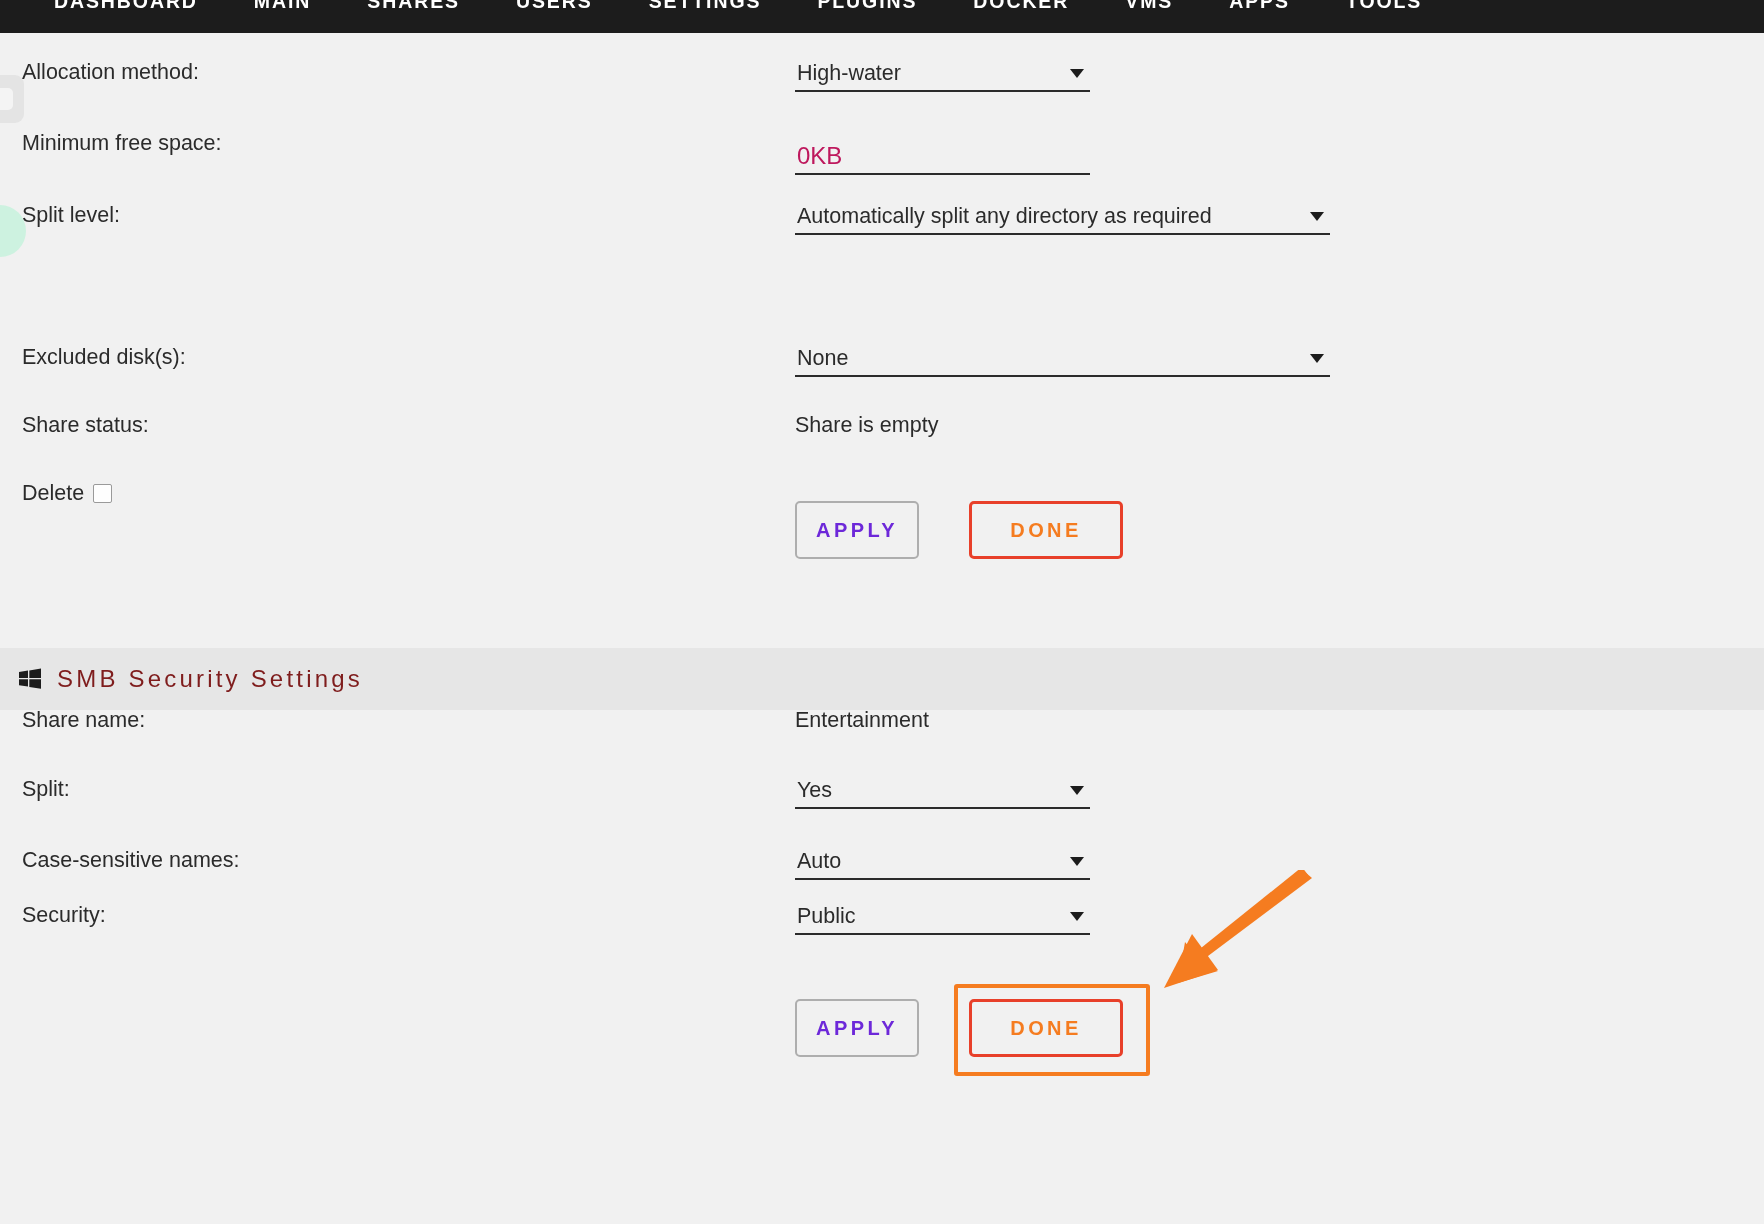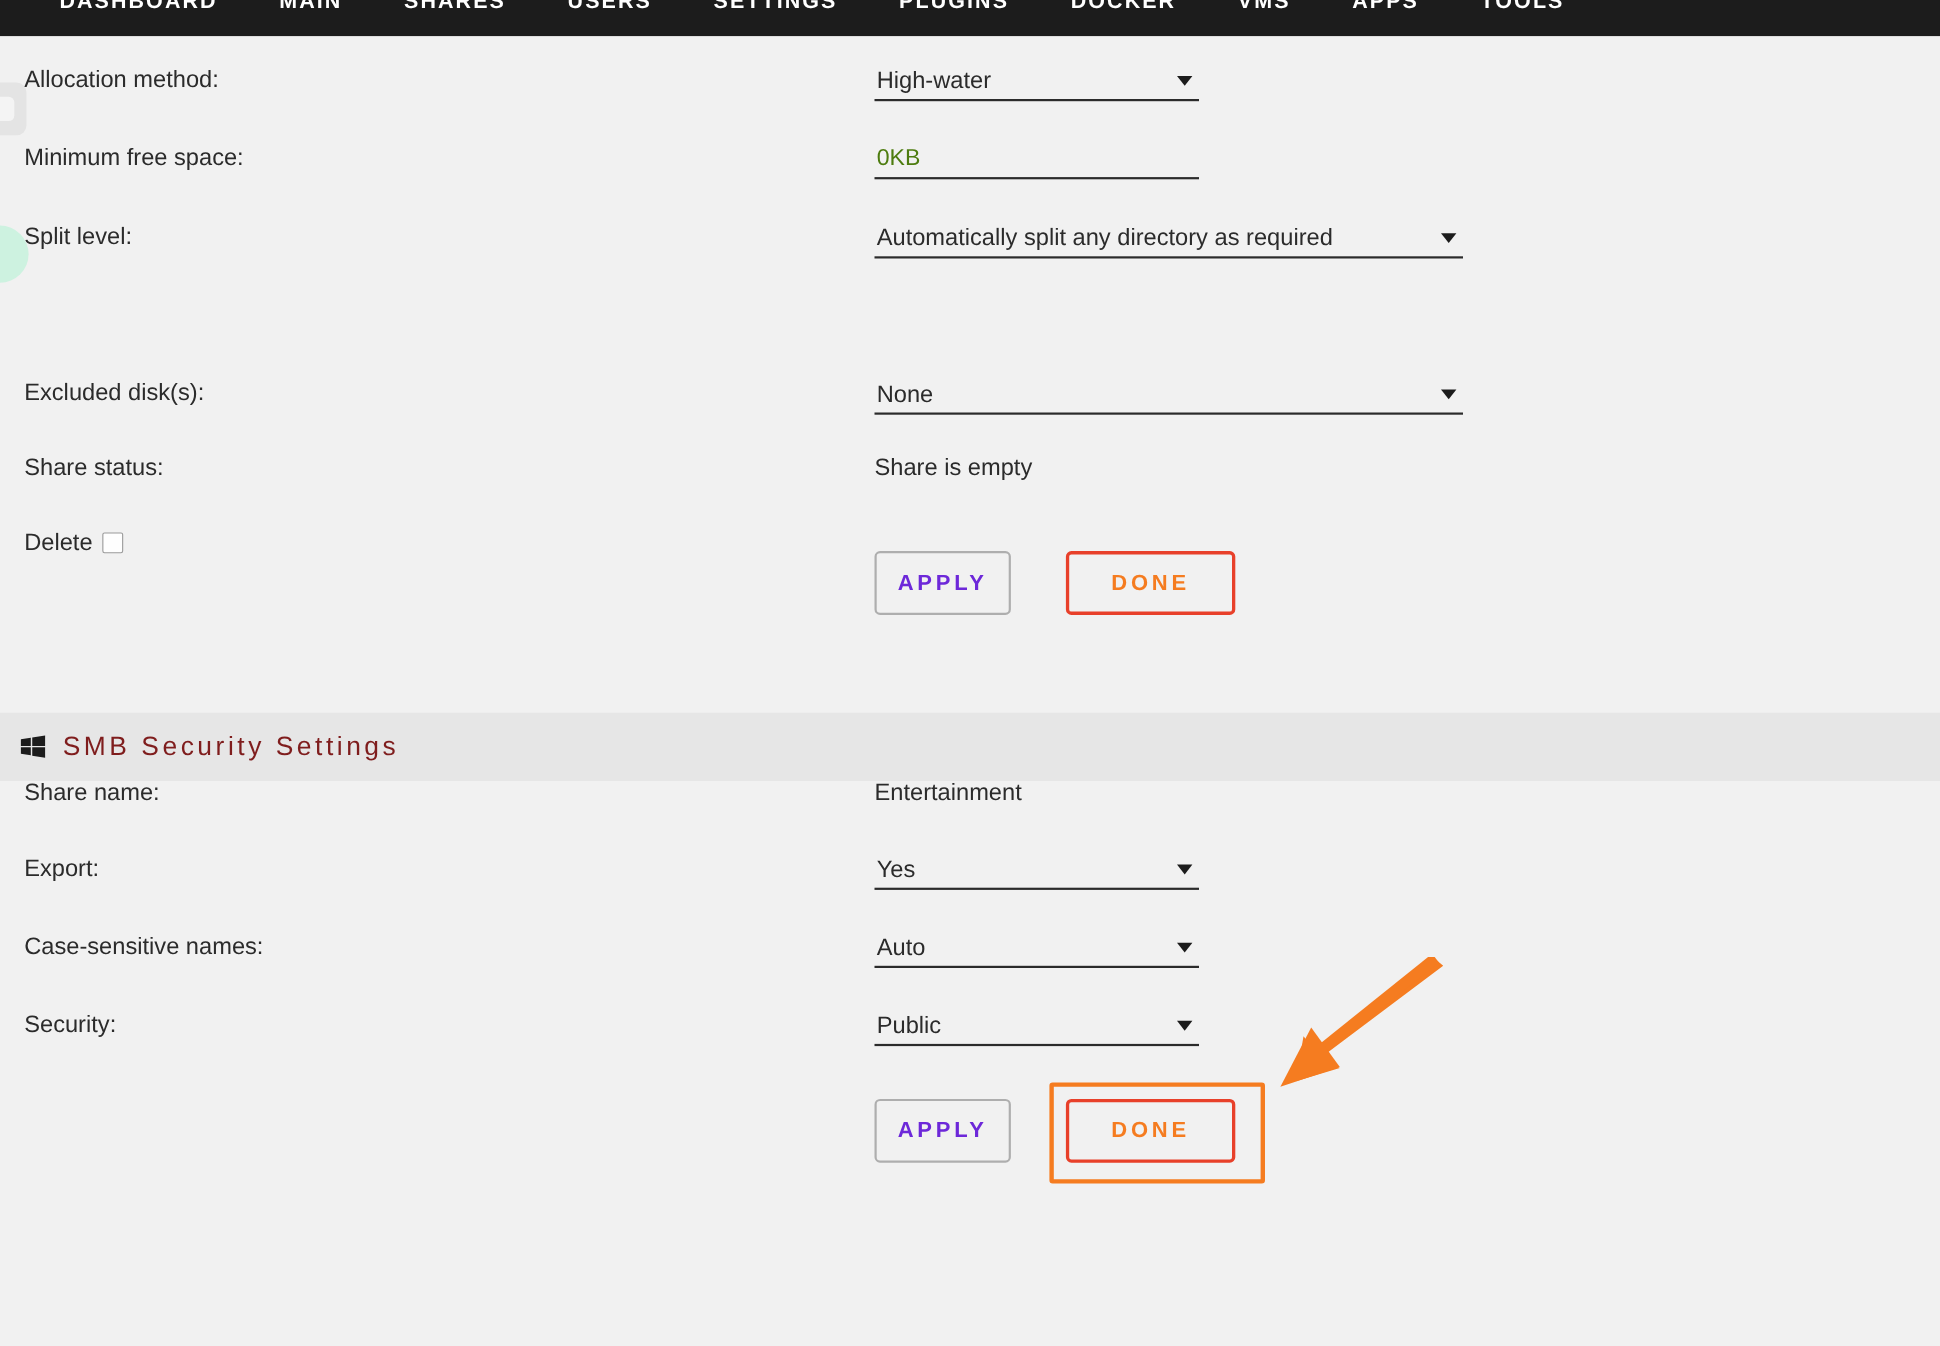--- a/index.html
+++ b/index.html
@@ -98,28 +98,28 @@
     top: 13px;
     width: 0; height: 0;
     border-left: 7px solid transparent;
     border-right: 7px solid transparent;
     border-top: 9px solid #1c1c1c;
   }
 
   
   .finput {
     position: absolute;
-    top: 4px;
+    top: 16px;
     height: 36px;
     border: none;
     border-bottom: 2px solid #2b2b2b;
     background: transparent;
     font-family: "Liberation Sans", sans-serif;
-    font-size: 21px;
-    color: #4d7c0f;
+    font-size: 24px;
+    color: #be185d;
     padding: 0 2px;
     outline: none;
   }
 
   
   .cbox {
     display: inline-block;
     width: 19px;
     height: 19px;
     border: 1px solid #9a9a9a;
@@ -321,36 +321,36 @@
 </div>
 
 <div class="panel" style="top:710px; height:514px;">
 
   <div class="formrow" style="top:-10px;">
     <span class="flabel">Share name:</span>
     <span class="fval" style="left:795px;">Entertainment</span>
   </div>
 
   <div class="formrow" style="top:59px;">
-    <span class="flabel">Export:</span>
+    <span class="flabel">Split:</span>
     <div class="fselect" style="left:795px; width:295px;">
       <span class="sel-text">Yes</span>
       <span class="caret"></span>
     </div>
   </div>
 
   <div class="formrow" style="top:130px;">
     <span class="flabel">Case-sensitive names:</span>
     <div class="fselect" style="left:795px; width:295px;">
       <span class="sel-text">Auto</span>
       <span class="caret"></span>
     </div>
   </div>
 
-  <div class="formrow" style="top:201px;text-decoration:underline;">
+  <div class="formrow" style="top:185px;text-decoration:underline;">
     <span class="flabel">Security:</span>
     <div class="fselect" style="left:795px; width:295px;">
       <span class="sel-text">Public</span>
       <span class="caret"></span>
     </div>
   </div>
 
   <div class="formrow" style="top:260px; height:100px;">
     <div class="btn btn-apply" style="left:795px; top:29px;">
       <span>APPLY</span>

